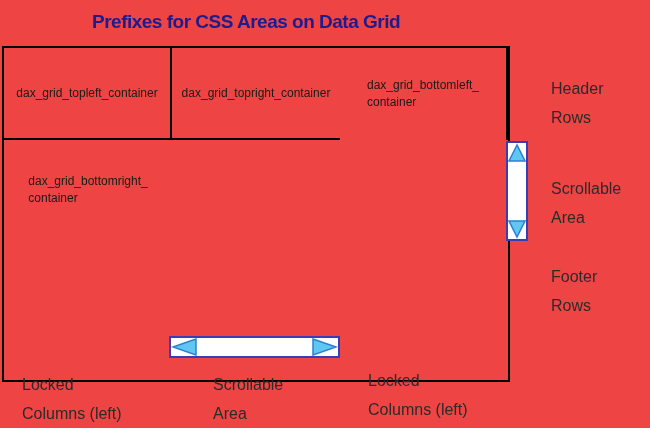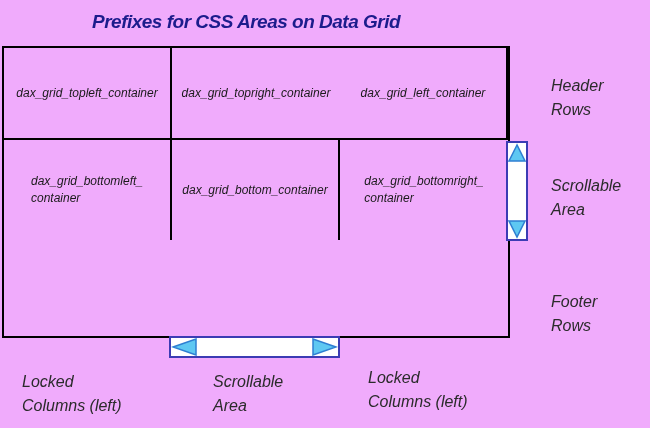--- a/index.html
+++ b/index.html
@@ -1,27 +1,27 @@
 <!DOCTYPE html>
 <html><head>
 <meta charset="utf-8">
 <style>
   * { margin:0; padding:0; box-sizing:border-box; }
   html,body { width:650px; height:428px; background:#ffffff;
     font-family:"Liberation Sans", sans-serif; }
-  .canvas { position:relative; width:650px; height:428px; background:#f0abfc; overflow:hidden;font-style:italic; }
+  .canvas { position:relative; width:650px; height:428px; background:#ef4444; overflow:hidden; }
 
   .title {
     position:absolute; left:92px; top:11px;
     font-size:19px; font-weight:bold; letter-spacing:-0.5px;
     color:#1c1c8c; white-space:nowrap;
   }
 
   .grid {
-    position:absolute; left:2px; top:46px; width:508px; height:292px;
+    position:absolute; left:2px; top:46px; width:508px; height:336px;
     border:2px solid #000;
     display:grid;
     grid-template-columns:168px 168px 168px;
     grid-template-rows:92px 100px 96px;
   }
   .cell {
     display:flex; align-items:center; justify-content:center;
     border-right:2px solid #000; border-bottom:2px solid #000;
     padding:4px 8px;
   }
@@ -37,52 +37,46 @@
     border:2px solid #3c3cb4; background:#fff;
   }
   .hscroll {
     position:absolute; left:169px; top:336px; width:171px; height:22px;
     border:2px solid #3c3cb4; background:#fff;
   }
   .vscroll svg, .hscroll svg { display:block; }
 
   .note {
     position:absolute; font-size:16px; color:#2b2b2b;
-    line-height:24px; white-space:pre-line;
+    line-height:29px; white-space:pre-line;
   }
   .note.header-rows   { left:551px; top:74px; }
   .note.scroll-right  { left:551px; top:174px; }
-  .note.footer-rows   { left:551px; top:262px;margin-top:28px; }
+  .note.footer-rows   { left:551px; top:262px; }
   .note.locked-left   { left:22px;  top:370px; }
   .note.scroll-bottom { left:213px; top:370px; }
   .note.locked-right  { left:368px; top:366px; }
 </style>
 </head>
 <body>
 
 <div class="canvas">
 
   <div class="title">Prefixes for CSS Areas on Data Grid</div>
 
   <div class="grid">
     <div class="cell">
       <span class="cell-label">dax_grid_topleft_container</span>
     </div>
     <div class="cell last-col">
       <span class="cell-label">dax_grid_topright_container</span>
     </div>
-    <div class="cell">
-      <span class="cell-label">dax_grid_left_container</span>
-    </div>
     <div class="cell last-row">
       <span class="cell-label">dax_grid_bottomleft_
 container</span>
-    </div>
-    <div class="cell last-row">
-      <span class="cell-label">dax_grid_bottom_container</span>
     </div>
     <div class="cell last-col last-row">
       <span class="cell-label">dax_grid_bottomright_
 container</span>
     </div>
   </div>
 
   <div class="vscroll">
     <svg width="18" height="96" viewBox="0 0 18 96">
       <polygon points="9,2 1,18 17,18" fill="#5ec8f2" stroke="#2e7fd2" stroke-width="1.5"></polygon>

